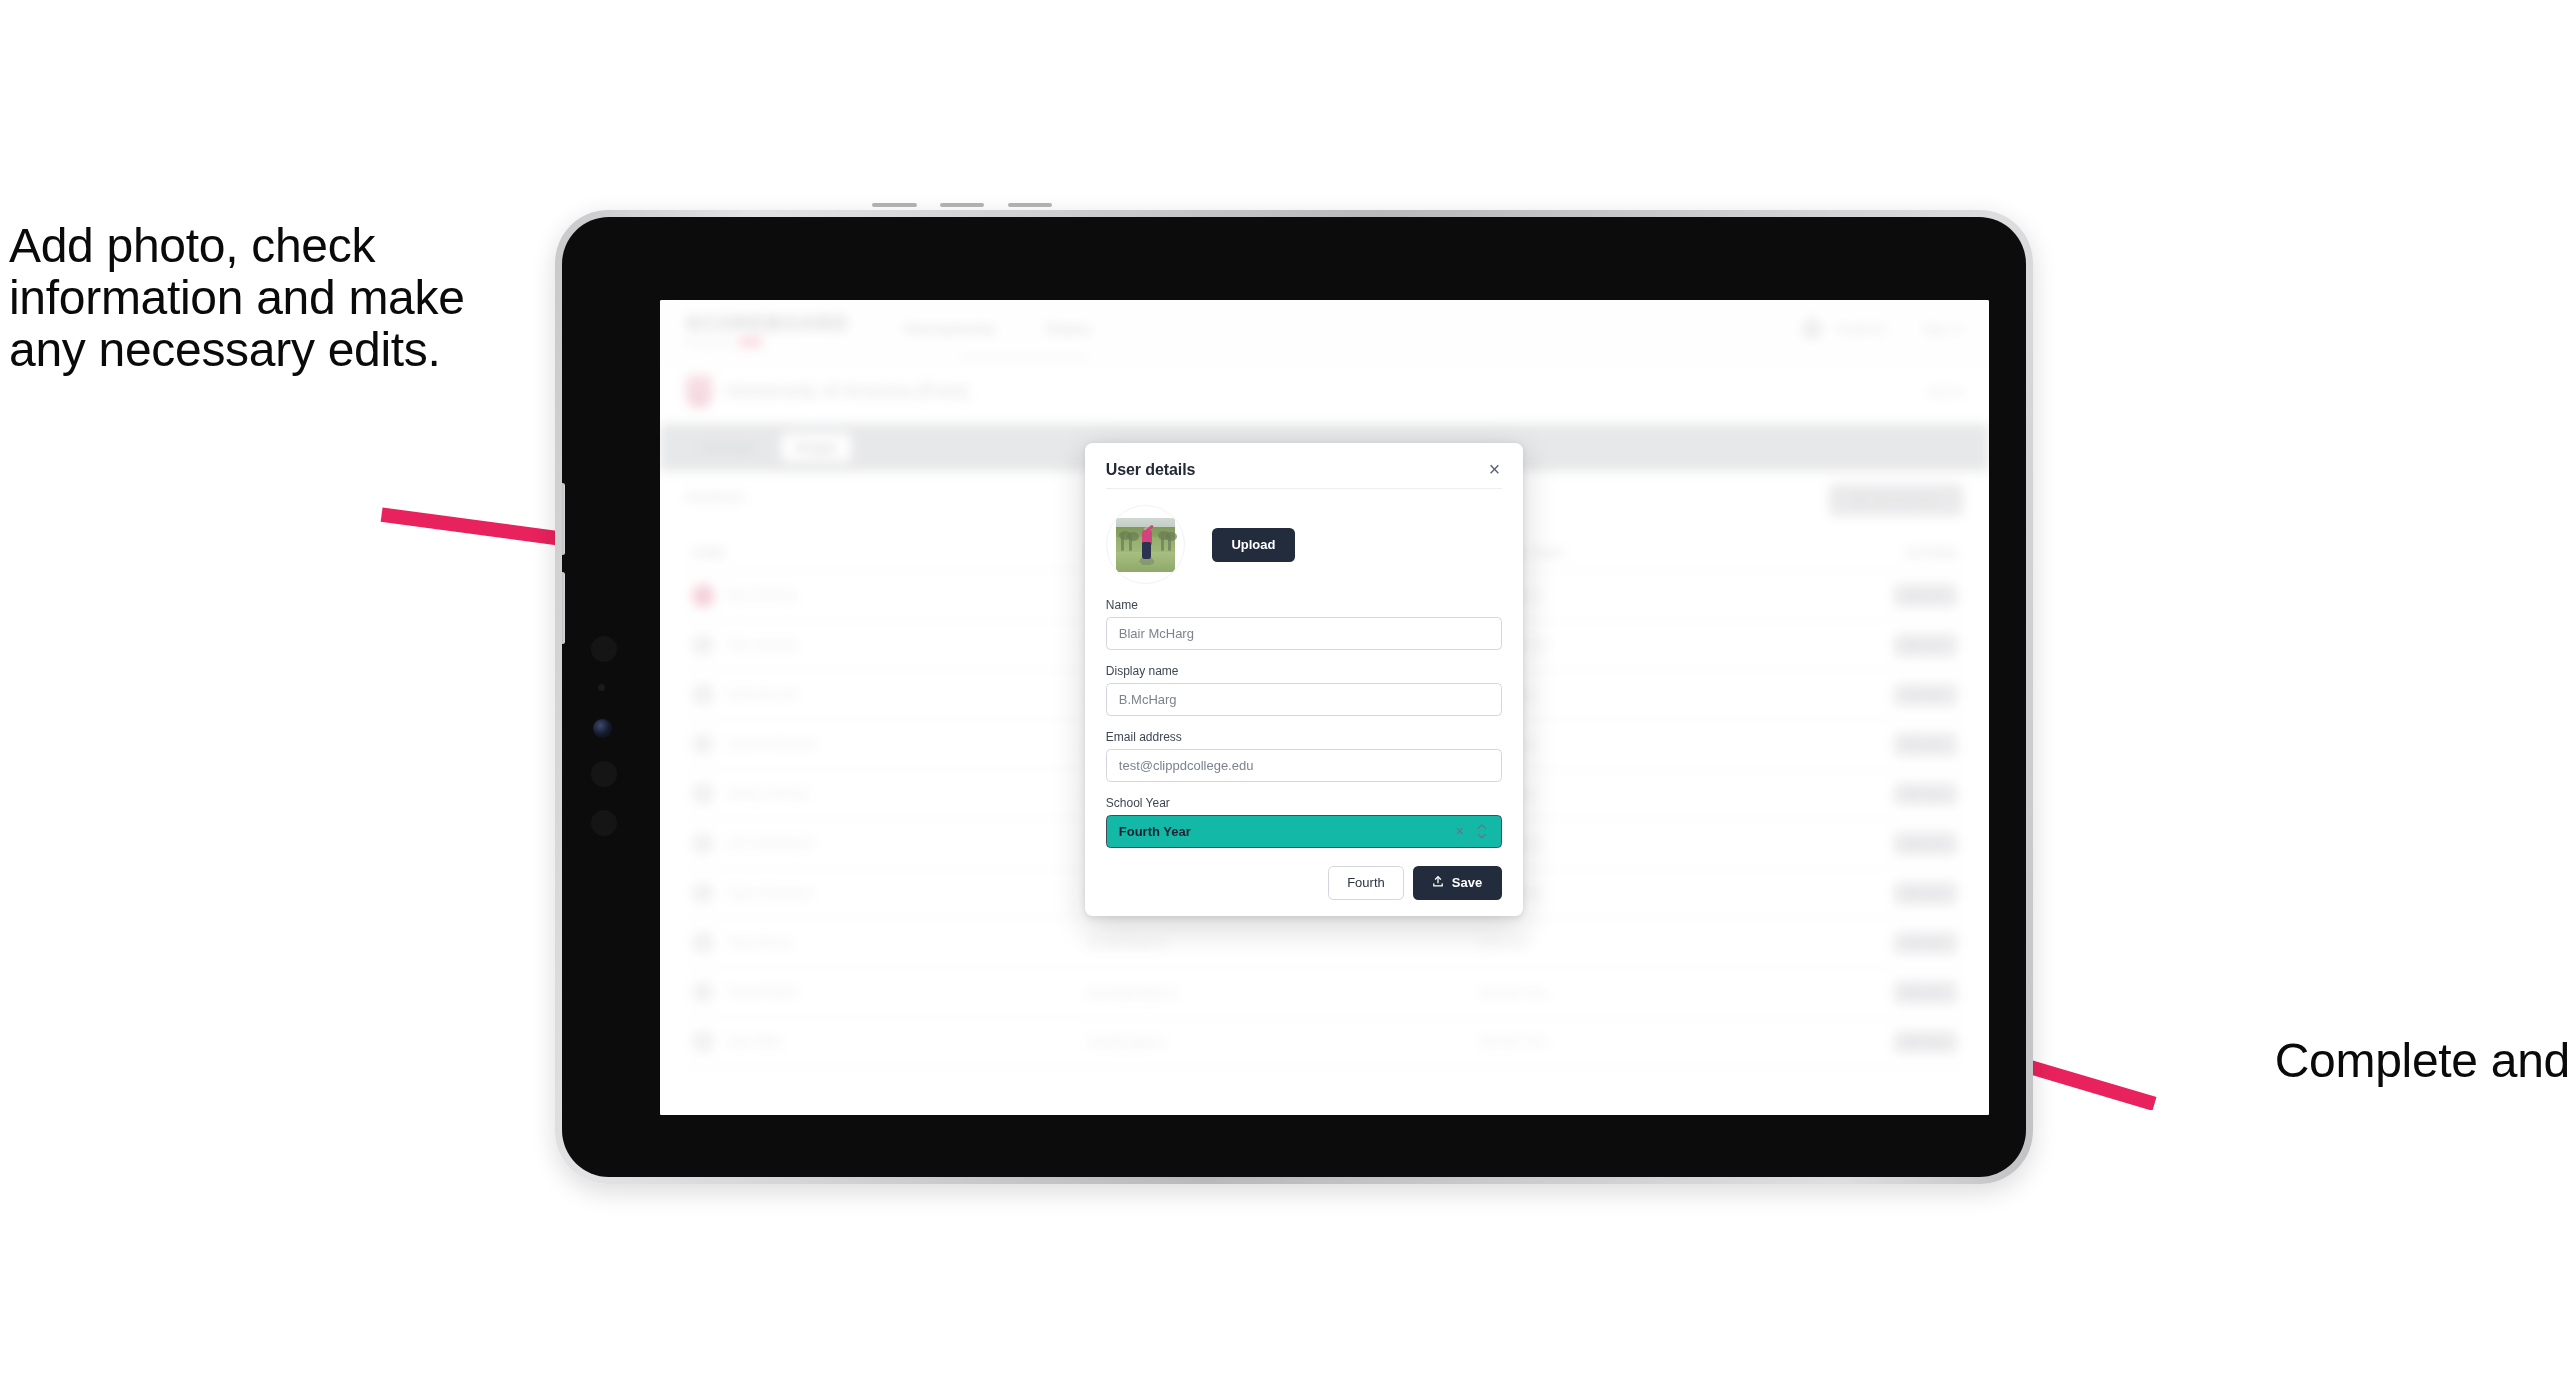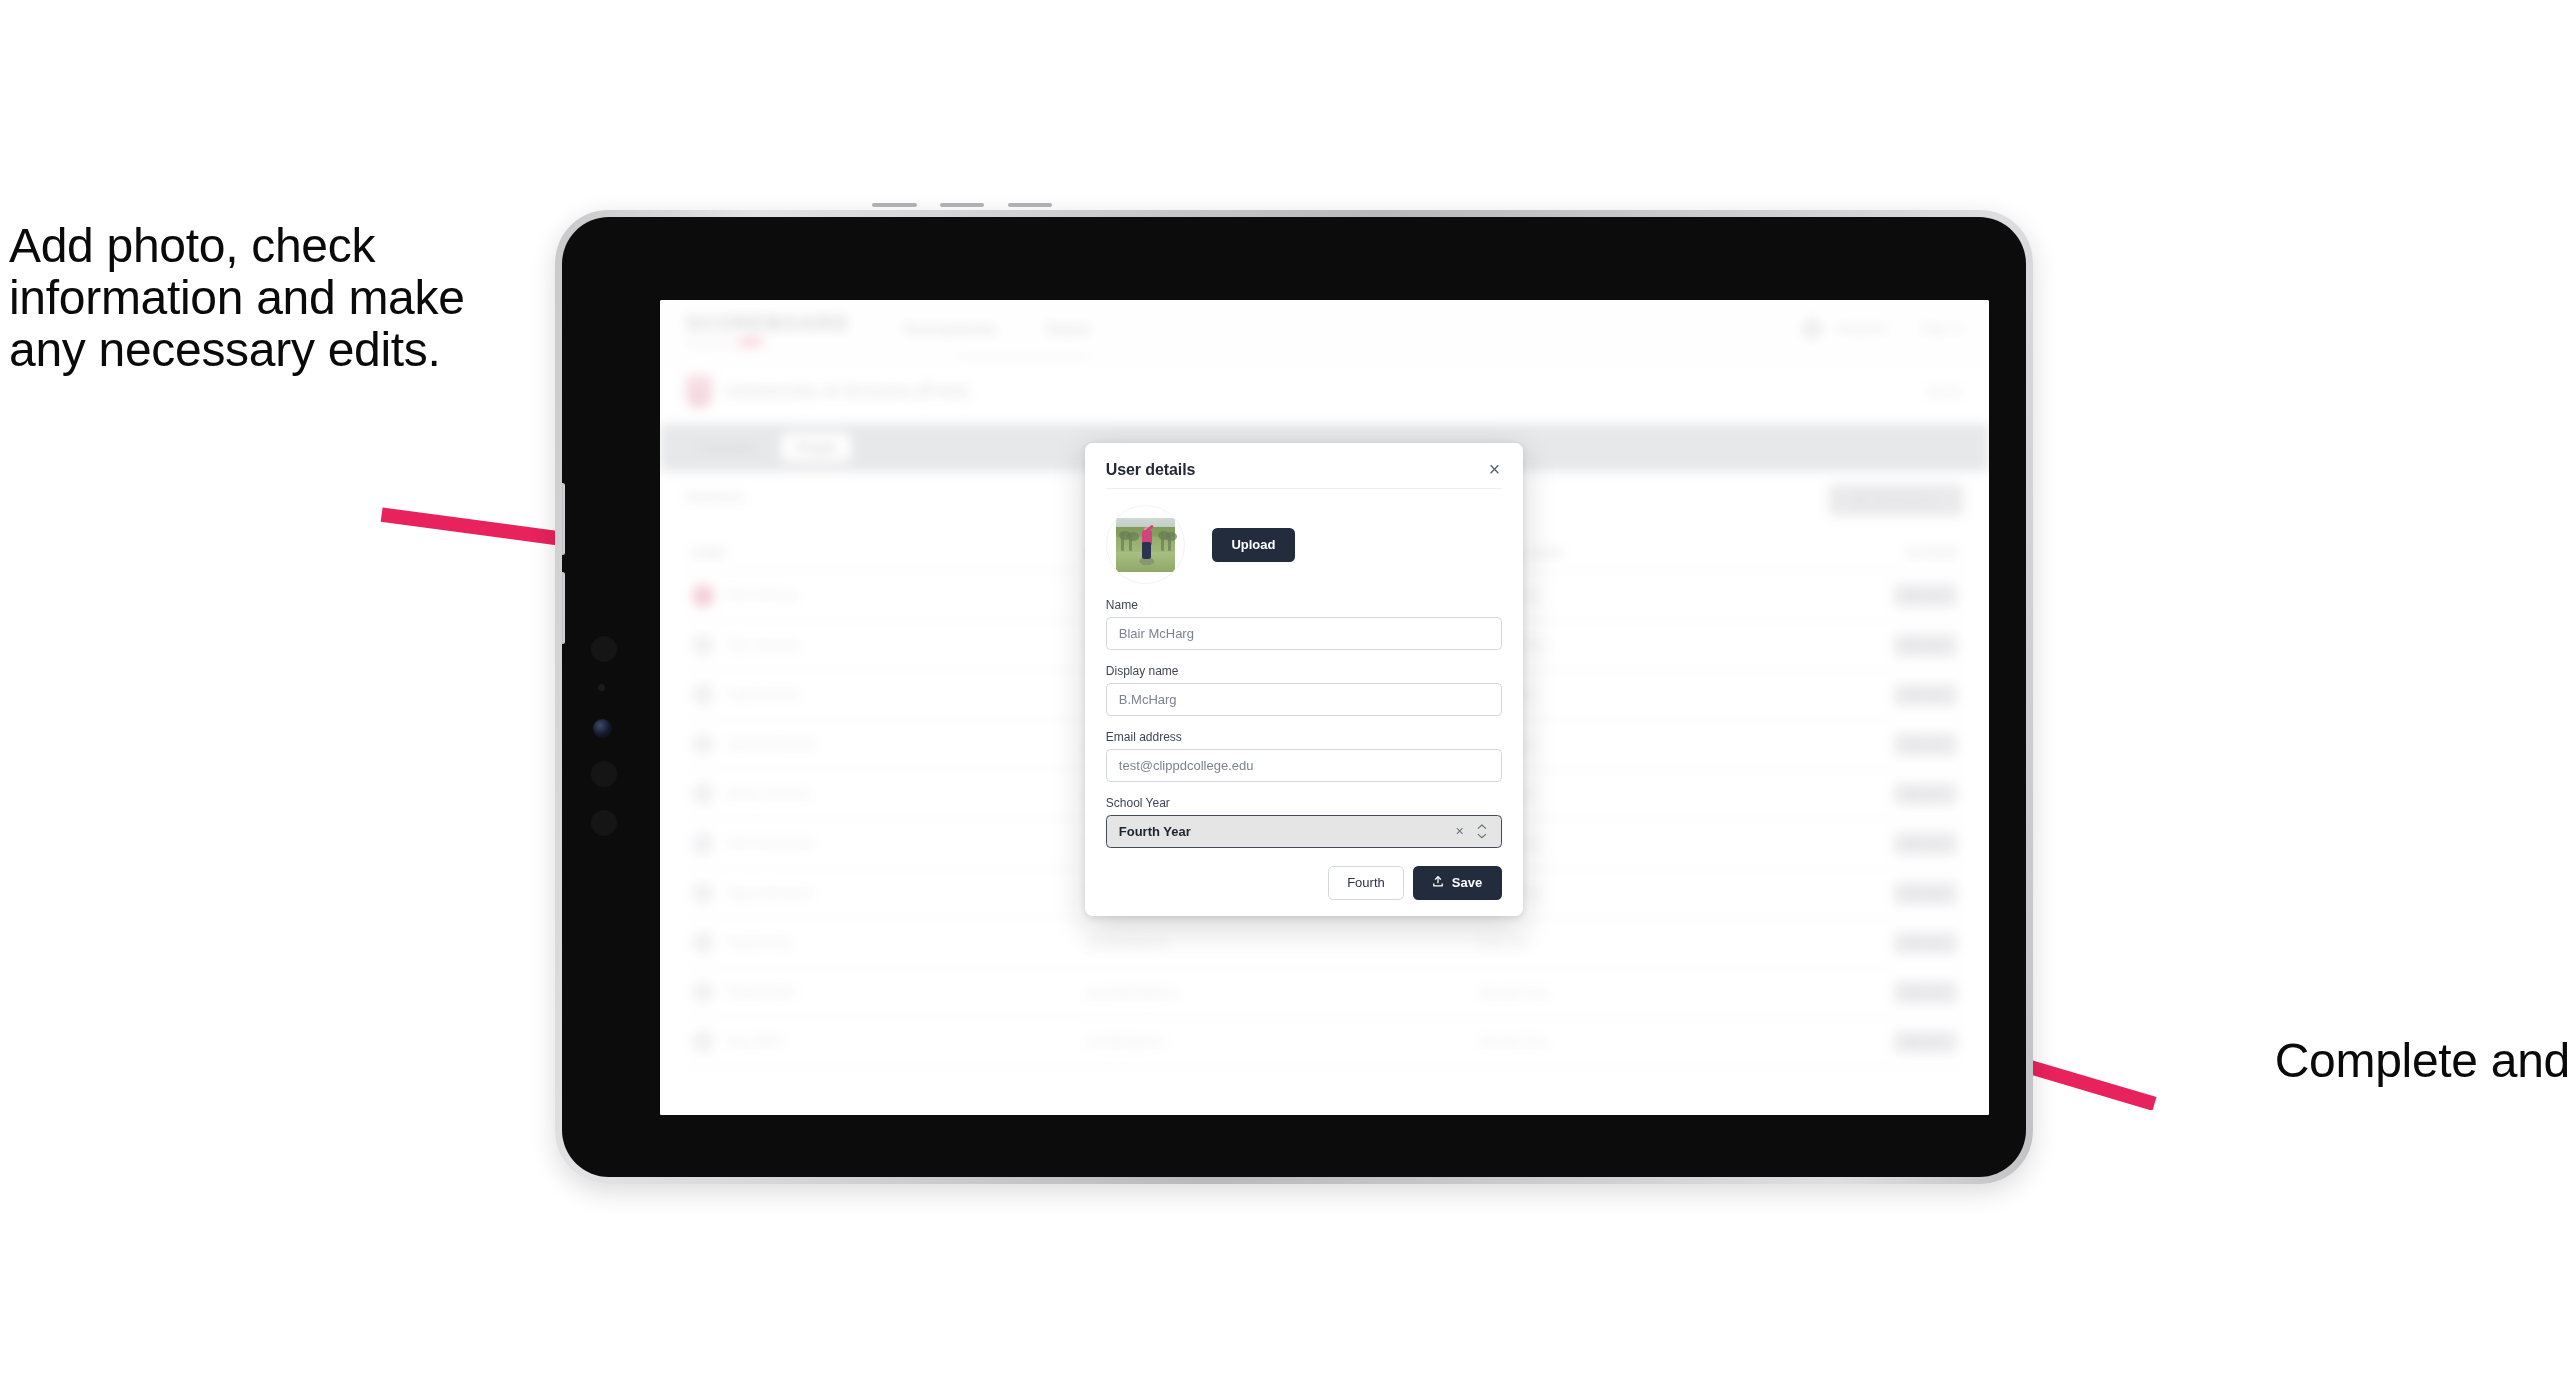--- a/index.html
+++ b/index.html
@@ -277,21 +277,21 @@
     background:#fff; padding: 0 12px;
     font-size:13px; color:#7c838f;
     font-family:"Liberation Sans", sans-serif;
   }
   .field-input::placeholder { color:#7c838f; }
 
   #select-wrap { position:relative; }
   #select-box {
     width:100%; height: 33px;
     border:0.8px solid #444b58; border-radius:4.5px;
-    background:#e5e5e5; padding: 0 60px 0 12px;
+    background:#14b8a6; padding: 0 60px 0 12px;
     display:flex; align-items:center;
     font-size:13px; color:#1d2330; font-weight:600;
   }
   #select-clear {
     position:absolute; right: 38px; top:50%; transform:translateY(-50%);
     font-size:14.3px; color:#6c7380; cursor:pointer; line-height:1;
   }
   #select-caret {
     position:absolute; right: 15px; top:50%; transform:translateY(-50%);
     display:flex; flex-direction:column; gap:2.3px; cursor:pointer;

